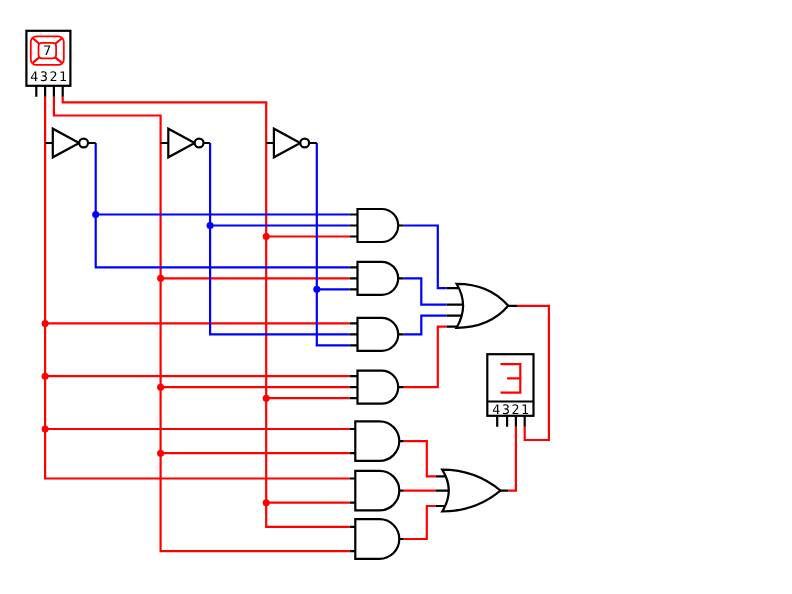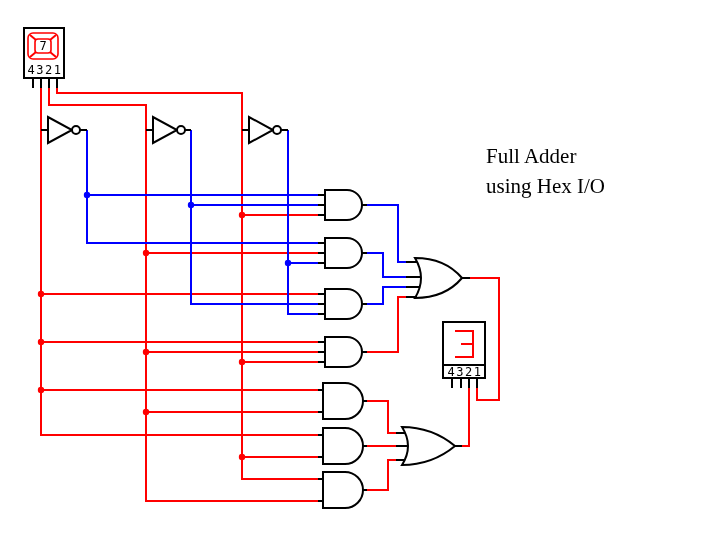--- a/index.html
+++ b/index.html
@@ -142,18 +142,14 @@
 
   <g>
     <path class="stub" d="M452,378 V388 M461,378 V388 M469,378 V388 M477,378 V388"></path>
     <rect class="devbox" x="443" y="322" width="42" height="56"></rect>
     <path class="stub" d="M443,365 H485"></path>
     <path class="seg" d="M455,331 H473 V357 H455 M473,344 H461"></path>
     <text class="monotext" x="465" y="376" text-anchor="middle" letter-spacing="1.5">4321</text>
   </g>
 </svg>
 
-  <div id="title">
-    <div>Full Adder</div>
-    <div>using Hex I/O</div>
-  </div>
 
 </div>
 
 </body></html>

